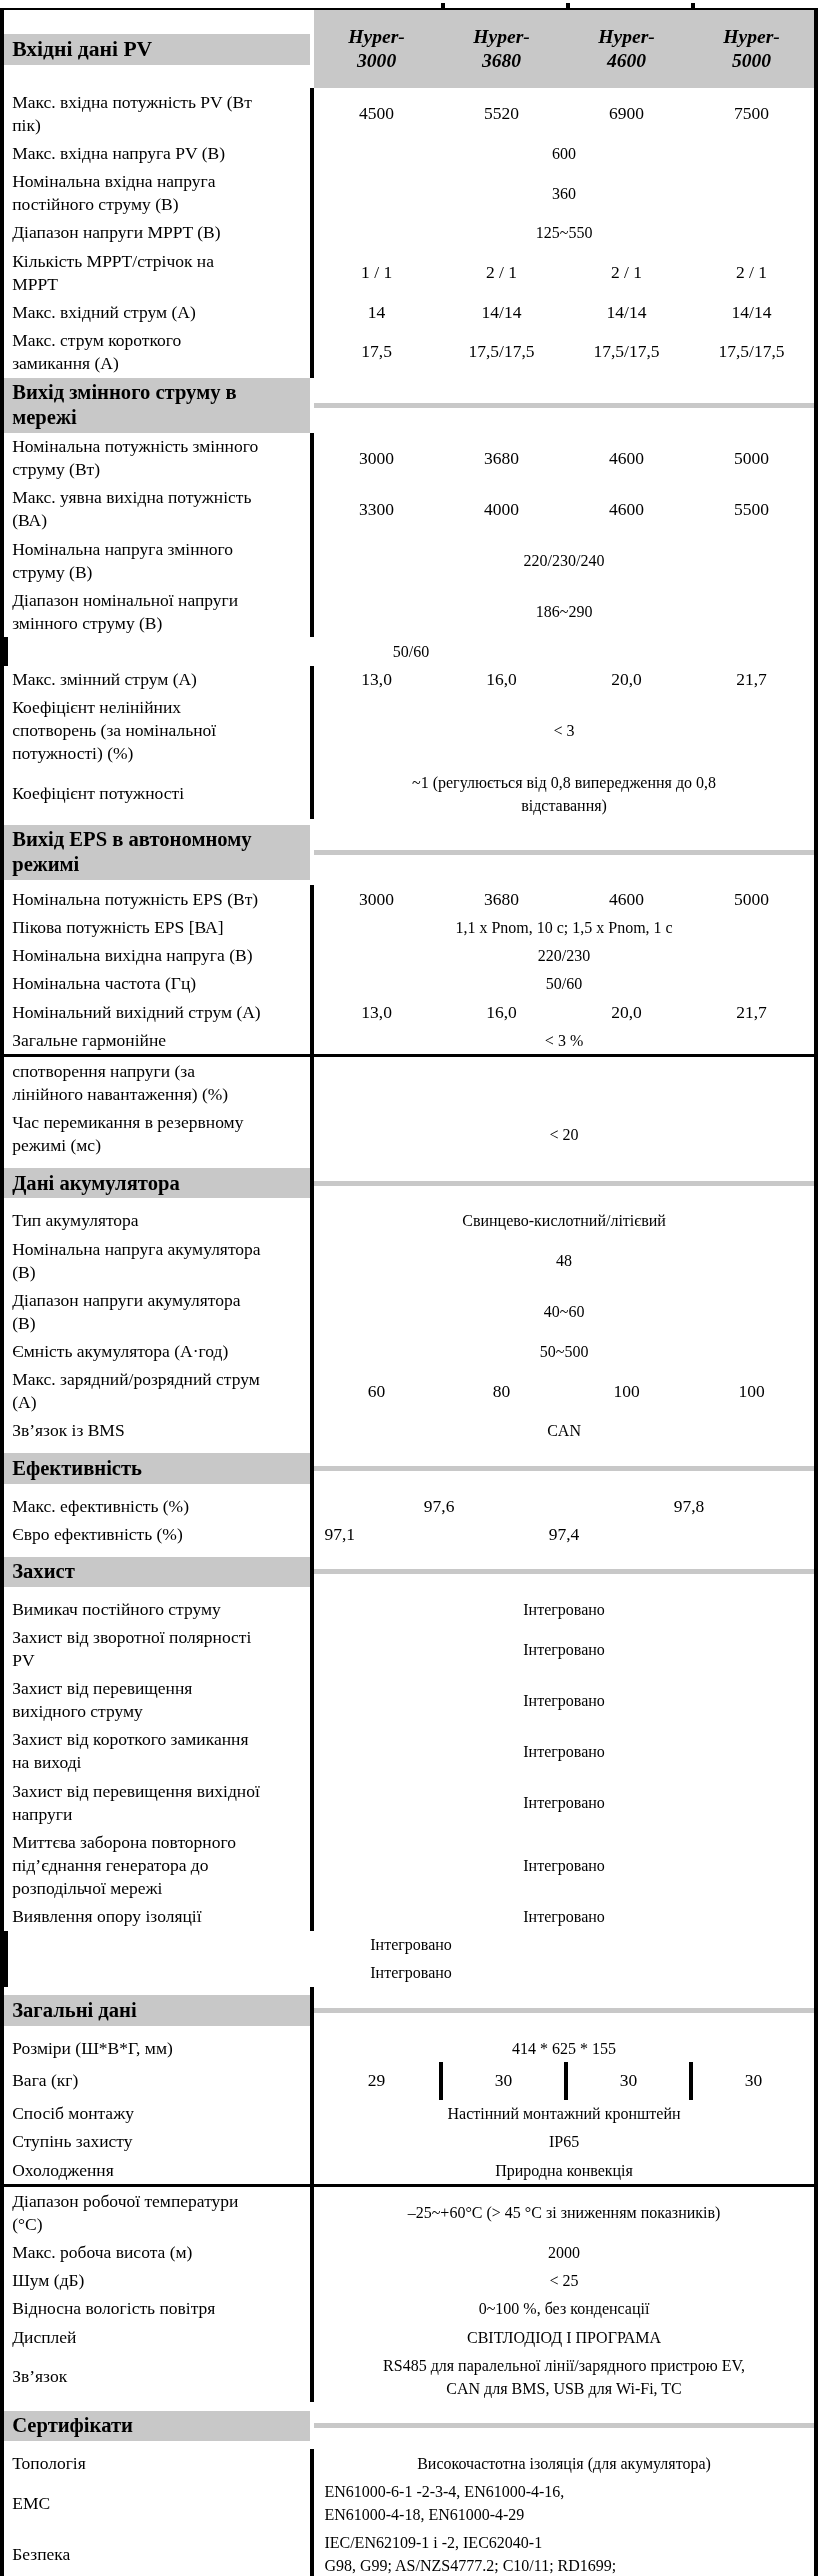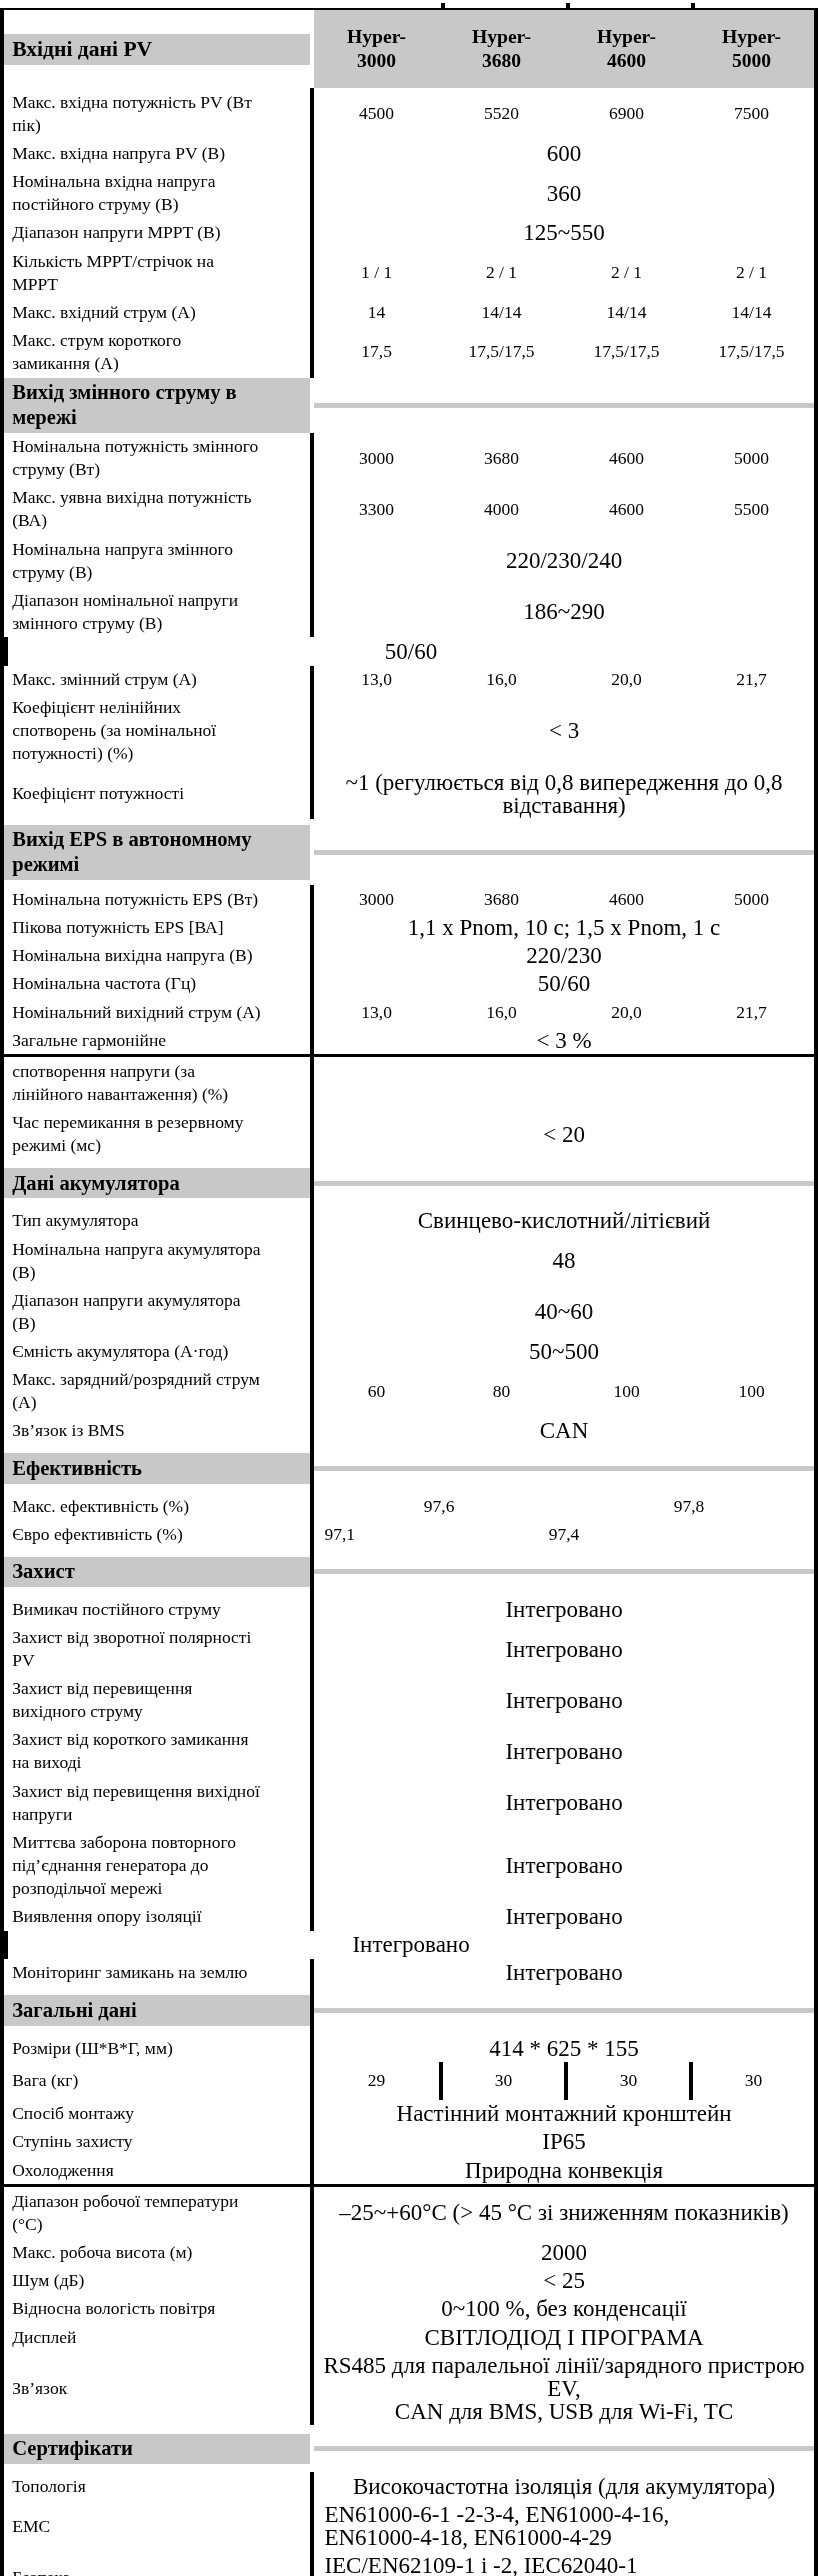--- a/index.html
+++ b/index.html
@@ -16,21 +16,21 @@
   .tick{position:absolute;top:-7.7px;width:4.1px;height:7.7px;background:#000;}
   .row{display:flex;align-items:center;}
   .label-cell{
     width:306px;box-sizing:border-box;flex:none;
     padding:2.6px 9.3px 2.6px 8.2px;font-size:17.5px;line-height:23px;white-space:pre-line;
   }
   .divider{width:4.1px;flex:none;align-self:stretch;background:#000;}
   .divider.gap{background:#fff;}
   .values-cell{
     flex:1;display:flex;align-items:center;justify-content:center;
-    font-size:23px;line-height:23px;text-align:center;white-space:pre-line;
+    font-size:16px;line-height:23px;text-align:center;white-space:pre-line;
     padding:2.6px 6.2px;box-sizing:border-box;
   }
   .values-cell.left{justify-content:flex-start;text-align:left;padding-left:10.3px;}
   .values-grid{flex:1;align-self:stretch;display:grid;grid-template-columns:repeat(4,1fr);}
   .values-grid .v{
     display:flex;align-items:center;justify-content:center;
     font-size:17.5px;line-height:23px;text-align:center;padding:2.6px 2.1px;box-sizing:border-box;
   }
   .values-grid.bars .v{padding:7.2px 2.1px;}
   .values-grid.bars .v + .v{border-left:4.1px solid #000;}
@@ -38,21 +38,21 @@
   .values-grid.euro{grid-template-columns:1fr 2fr 1fr;}
   .values-grid.euro .v:first-child{justify-content:flex-start;padding-left:10.3px;}
   .band{min-height:47px;}
   .band .label-cell{background:#c8c8c8;font-weight:bold;font-size:20.6px;line-height:25px;}
   .band .values-cell{background:#c8c8c8;}
   .band .divider.gap{background:#fff;}
   .band.eps{min-height:66px;}
   .header-row{min-height:78px;}
   .header-row .label-cell{background:#c8c8c8;font-weight:bold;font-size:21.6px;line-height:26px;}
   .header-row .values-grid{background:#c8c8c8;}
-  .header-row .v{font-weight:bold;font-size:19.6px;line-height:24px;white-space:pre-line;}
+  .header-row .v{font-weight:bold;font-size:19.6px;line-height:24px;white-space:pre-line;font-style:italic;}
   .pagebreak{height:3.1px;background:#000;}
 </style>
 </head>
 <body>
 
 <div class="spec-table" id="spec-table">
   <div class="tick" style="left:437px"></div>
   <div class="tick" style="left:562px"></div>
   <div class="tick" style="left:687px"></div>
 <div class="row header-row">
@@ -362,21 +362,20 @@
     <div class="row">
       <div class="label-cell">Виявлення опору ізоляції</div>
       <div class="divider"></div>
       <div class="values-cell">Інтегровано</div>
     </div>
     <div class="row">
       <div class="divider"></div>
       <div class="values-cell">Інтегровано</div>
     </div>
     <div class="row">
-      <div class="label-cell">Моніторинг замикань на землю</div>
       <div class="divider"></div>
       <div class="values-cell">Інтегровано</div>
     </div>
     <div class="row band">
       <div class="label-cell">Загальні дані</div>
       <div class="divider"></div>
       <div class="values-cell"></div>
     </div>
     <div class="row">
       <div class="label-cell">Розміри (Ш*В*Г, мм)</div>

